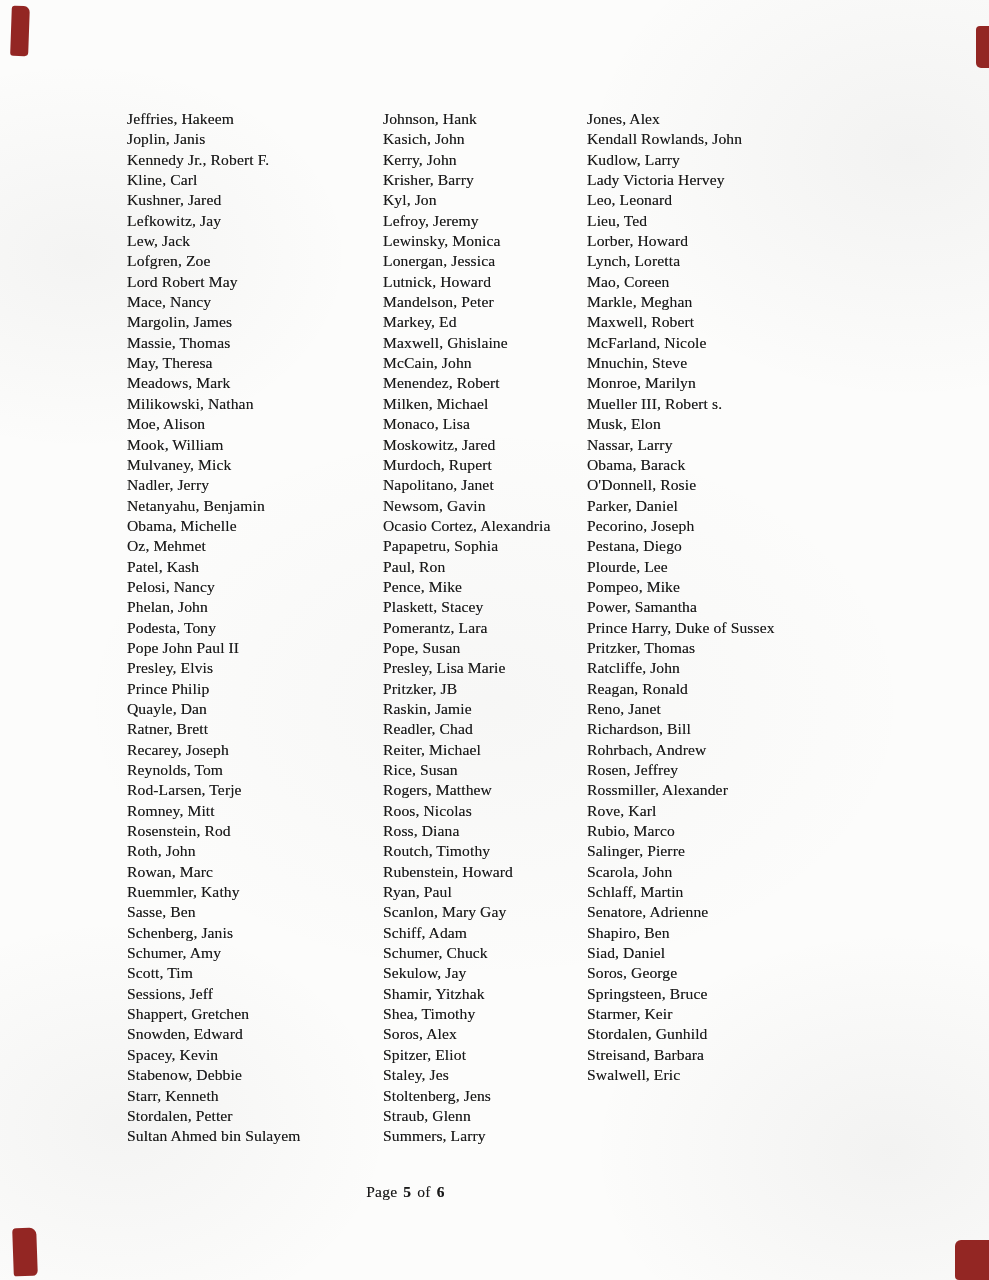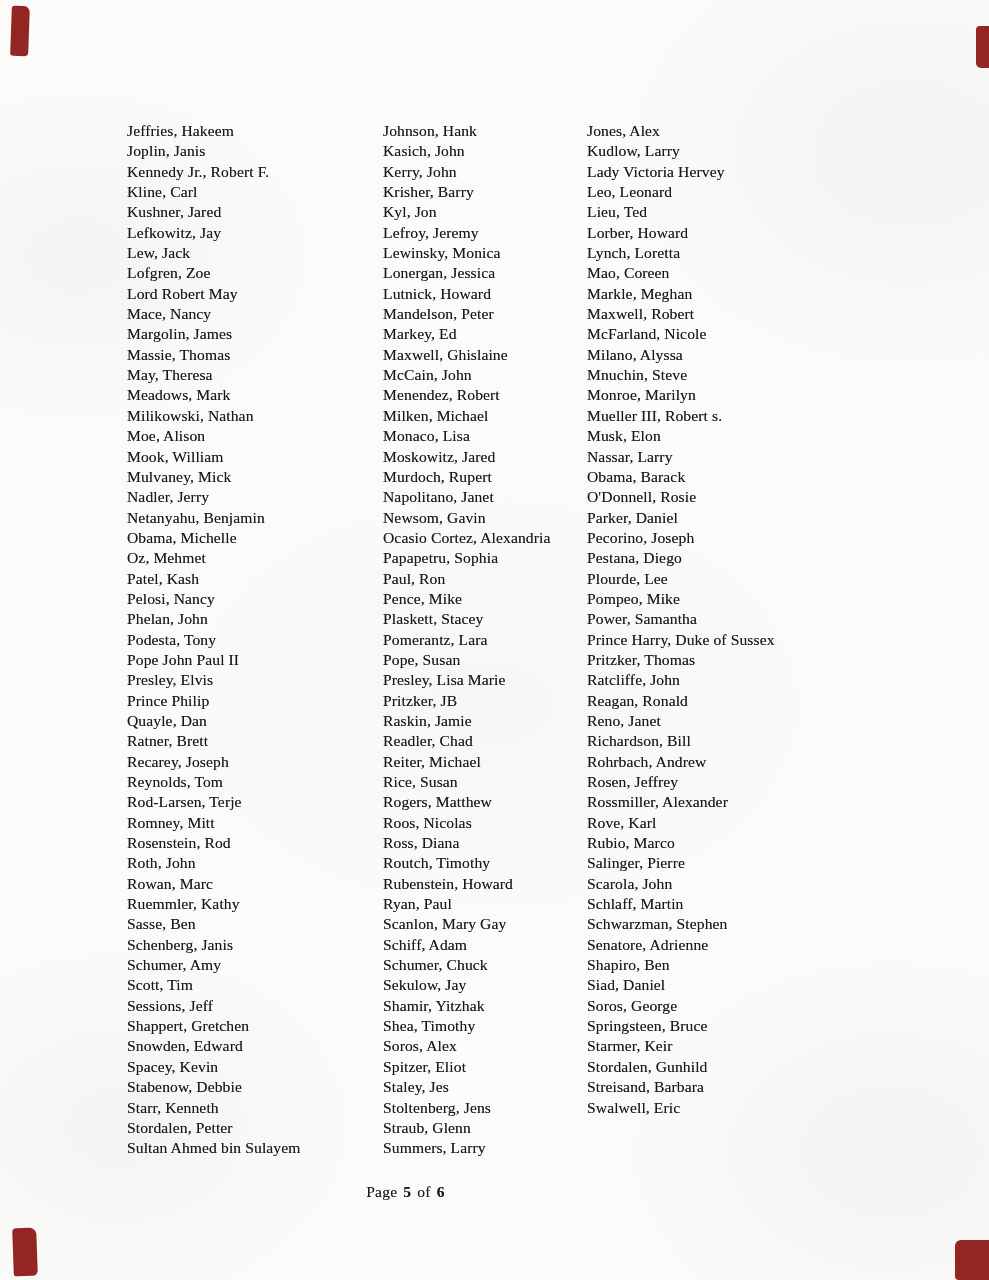--- a/index.html
+++ b/index.html
@@ -30,21 +30,21 @@
     position: absolute;
     top: 109px;
     left: 0;
     width: 989px;
   }
   ul.name-col {
     list-style: none;
     margin: 0;
     padding: 0;
     position: absolute;
-    top: 12px;
+    top: 0;
   }
   ul.name-col.c1 { left: 127px; width: 215px; }
   ul.name-col.c2 { left: 347px; width: 235px; margin-left: 36px; }
   ul.name-col.c3 { left: 587px; width: 290px; }
   .name-row {
     font-size: 15.6px;
     line-height: 20.35px;
     white-space: nowrap;
     letter-spacing: 0.1px;
     
@@ -201,31 +201,31 @@
         <li class="name-row">Shea, Timothy</li>
         <li class="name-row">Soros, Alex</li>
         <li class="name-row">Spitzer, Eliot</li>
         <li class="name-row">Staley, Jes</li>
         <li class="name-row">Stoltenberg, Jens</li>
         <li class="name-row">Straub, Glenn</li>
         <li class="name-row">Summers, Larry</li>
       </ul>
     <ul class="name-col c3">
         <li class="name-row">Jones, Alex</li>
+        <li class="name-row">Kendall Rowlands, John</li>
         <li class="name-row">Kudlow, Larry</li>
         <li class="name-row">Lady Victoria Hervey</li>
         <li class="name-row">Leo, Leonard</li>
         <li class="name-row">Lieu, Ted</li>
         <li class="name-row">Lorber, Howard</li>
         <li class="name-row">Lynch, Loretta</li>
         <li class="name-row">Mao, Coreen</li>
         <li class="name-row">Markle, Meghan</li>
         <li class="name-row">Maxwell, Robert</li>
         <li class="name-row">McFarland, Nicole</li>
-        <li class="name-row">Milano, Alyssa</li>
         <li class="name-row">Mnuchin, Steve</li>
         <li class="name-row">Monroe, Marilyn</li>
         <li class="name-row">Mueller III, Robert s.</li>
         <li class="name-row">Musk, Elon</li>
         <li class="name-row">Nassar, Larry</li>
         <li class="name-row">Obama, Barack</li>
         <li class="name-row">O'Donnell, Rosie</li>
         <li class="name-row">Parker, Daniel</li>
         <li class="name-row">Pecorino, Joseph</li>
         <li class="name-row">Pestana, Diego</li>
@@ -239,21 +239,20 @@
         <li class="name-row">Reno, Janet</li>
         <li class="name-row">Richardson, Bill</li>
         <li class="name-row">Rohrbach, Andrew</li>
         <li class="name-row">Rosen, Jeffrey</li>
         <li class="name-row">Rossmiller, Alexander</li>
         <li class="name-row">Rove, Karl</li>
         <li class="name-row">Rubio, Marco</li>
         <li class="name-row">Salinger, Pierre</li>
         <li class="name-row">Scarola, John</li>
         <li class="name-row">Schlaff, Martin</li>
-        <li class="name-row">Schwarzman, Stephen</li>
         <li class="name-row">Senatore, Adrienne</li>
         <li class="name-row">Shapiro, Ben</li>
         <li class="name-row">Siad, Daniel</li>
         <li class="name-row">Soros, George</li>
         <li class="name-row">Springsteen, Bruce</li>
         <li class="name-row">Starmer, Keir</li>
         <li class="name-row">Stordalen, Gunhild</li>
         <li class="name-row">Streisand, Barbara</li>
         <li class="name-row">Swalwell, Eric</li>
       </ul>

